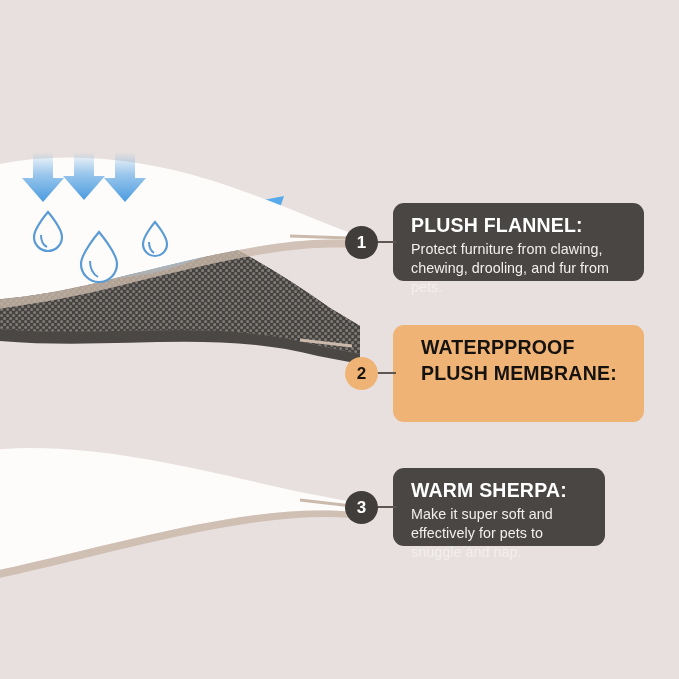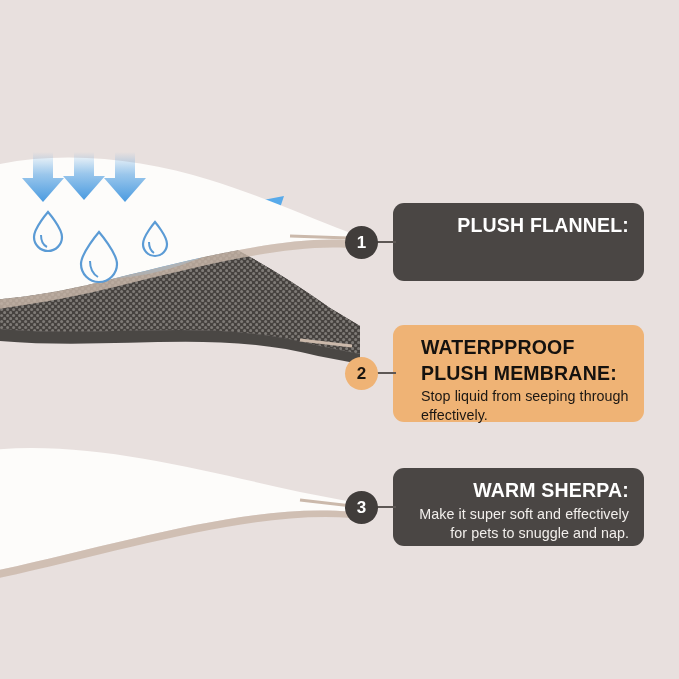--- a/index.html
+++ b/index.html
@@ -54,21 +54,21 @@
   }
   .illustration svg { display: block; }
 
   
   .callout {
     position: absolute;
     border-radius: 11px;
     box-sizing: border-box;
     padding: 11px 15px 12px 18px;
   }
-  .callout.dark { background: #4a4644; text-align: right; }
+  .callout.dark { background: #4a4644; }
   .callout.orange { background: #efb375; }
 
   .callout-title {
     font-size: 19.5px;
     font-weight: bold;
     letter-spacing: 0.2px;
     line-height: 1.16;
     margin: 0 0 3px 0;
   }
   .callout.dark .callout-title { color: #ffffff; }
@@ -78,21 +78,21 @@
     font-size: 14.3px;
     line-height: 1.33;
     margin: 0;
     letter-spacing: 0.05px;
   }
   .callout.dark .callout-body { color: #f2efec; }
   .callout.orange .callout-body { color: #1b1713; }
 
   #callout-1 { left: 393px; top: 203px; width: 251px; height: 78px; }
   #callout-2 { left: 393px; top: 325px; width: 251px; height: 97px; padding-left: 28px; }
-  #callout-3 { left: 393px; top: 468px; width: 251px; height: 78px; }
+  #callout-3 { left: 393px; top: 468px; width: 212px; height: 78px; }
 
   
   .badge {
     position: absolute;
     width: 33px;
     height: 33px;
     border-radius: 50%;
     display: flex;
     align-items: center;
     justify-content: center;
@@ -228,26 +228,26 @@
   <div class="connector" id="connector-1"></div>
   <div class="connector" id="connector-2"></div>
   <div class="connector" id="connector-3"></div>
 
   <div class="badge dark" id="badge-1">1</div>
   <div class="badge orange" id="badge-2">2</div>
   <div class="badge dark" id="badge-3">3</div>
 
   <div class="callout dark" id="callout-1">
     <div class="callout-title">PLUSH FLANNEL:</div>
+    <div class="callout-body">Protect furniture from clawing, chewing, drooling, and fur from pets.</div>
   </div>
 
   <div class="callout orange" id="callout-2">
     <div class="callout-title">WATERPPROOF</div>
     <div class="callout-title">PLUSH MEMBRANE:</div>
-    <div class="callout-body">Stop liquid from seeping through effectively.</div>
   </div>
 
   <div class="callout dark" id="callout-3">
     <div class="callout-title">WARM SHERPA:</div>
     <div class="callout-body">Make it super soft and effectively for pets to snuggle and nap.</div>
   </div>
 
 </div>
 
 </body></html>

